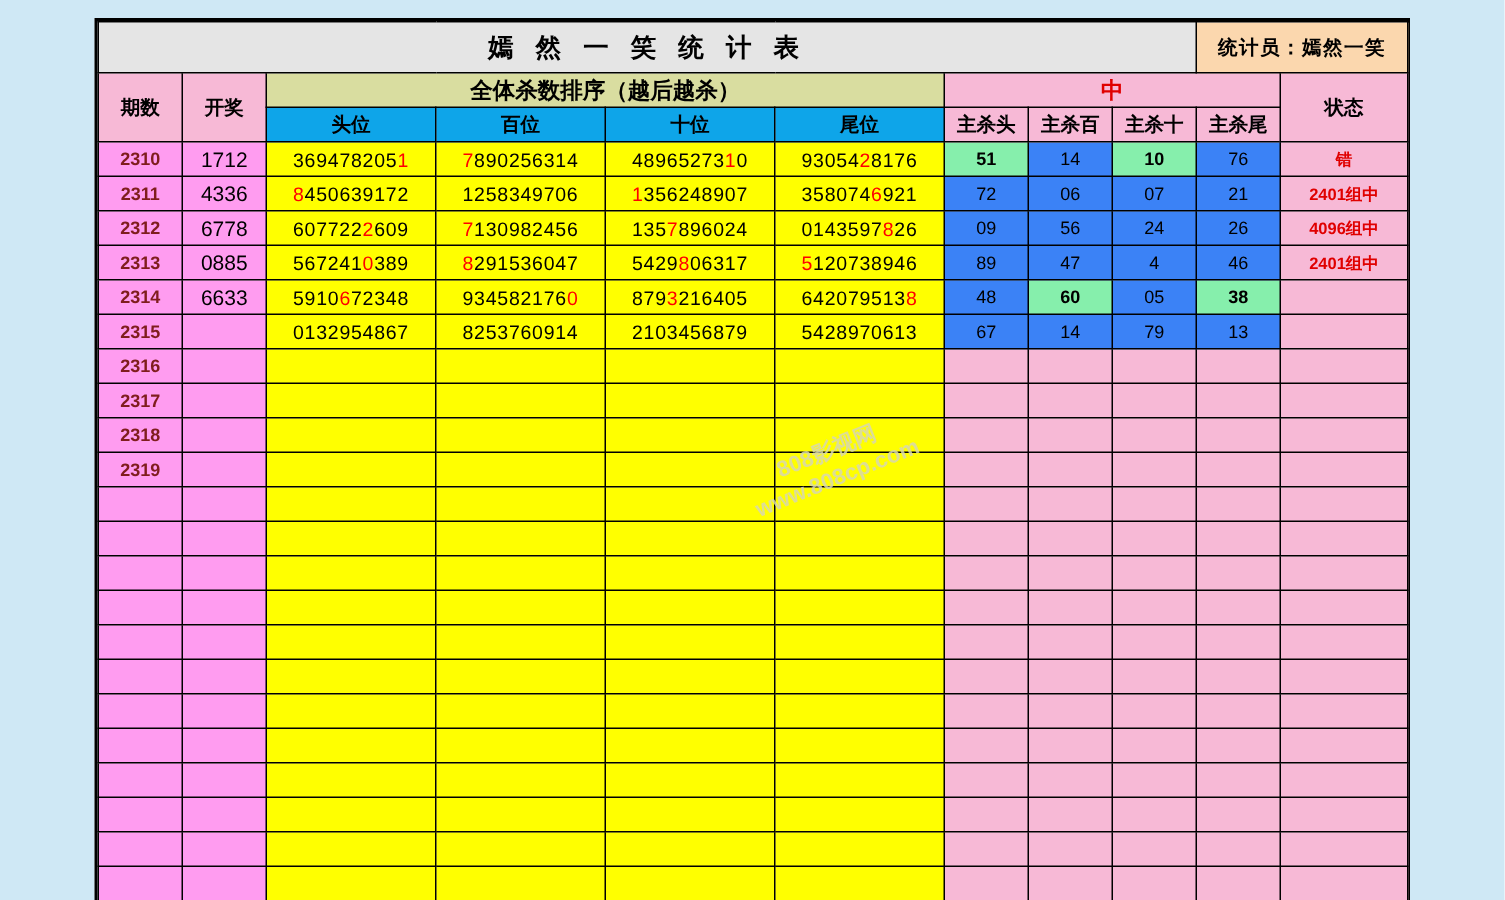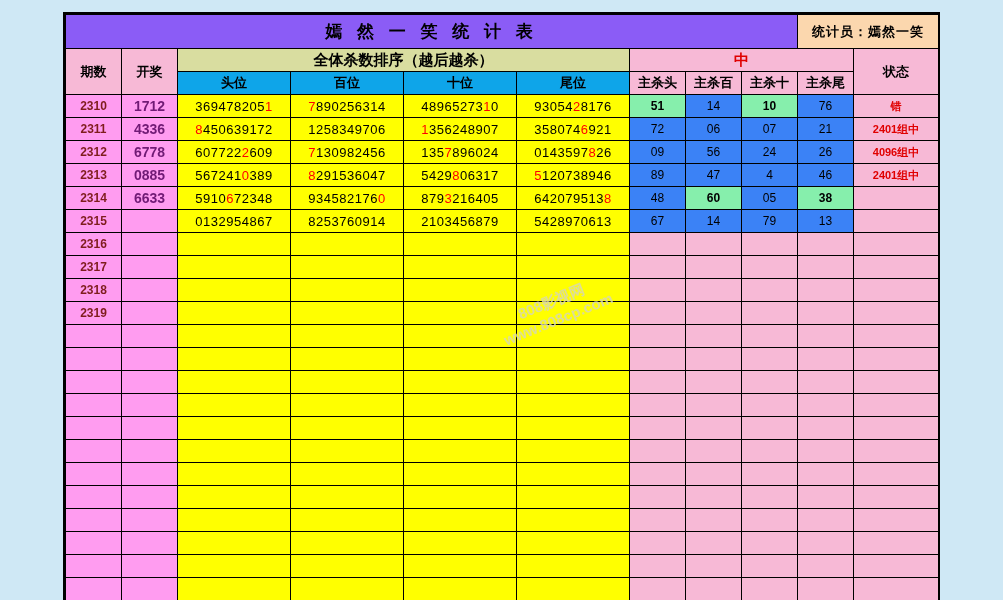--- a/index.html
+++ b/index.html
@@ -26,21 +26,21 @@
     border:1px solid #000;
     padding:0;
     text-align:center;
     vertical-align:middle;
     font-size:12px;
     height:23px;
     box-sizing:border-box;
   }
   
   .title-cell{
-    background:#8b5cf6;
+    background:#e5e5e5;
     font-size:17px;
     font-weight:bold;
     letter-spacing:5px;
     height:34px;
     color:#000;
   }
   .stat-cell{
     background:#fbd7ae;
     font-size:13px;
     font-weight:bold;
@@ -72,23 +72,23 @@
   
   .c-period{
     background:#ff9cf0;
     color:#7f1d1d;
     font-size:12px;
     font-weight:bold;
     height:22px;
   }
   .c-open{
     background:#ff9cf0;
-    color:#701a75;
+    color:#000000;
     font-size:14px;
-    font-weight:bold;
+    font-weight:normal;
   }
   .c-seq{
     background:#ffff00;
     font-size:13px;
     letter-spacing:.5px;
     color:#000;
   }
   .c-kill{
     background:#3b82f6;
     font-size:12px;

